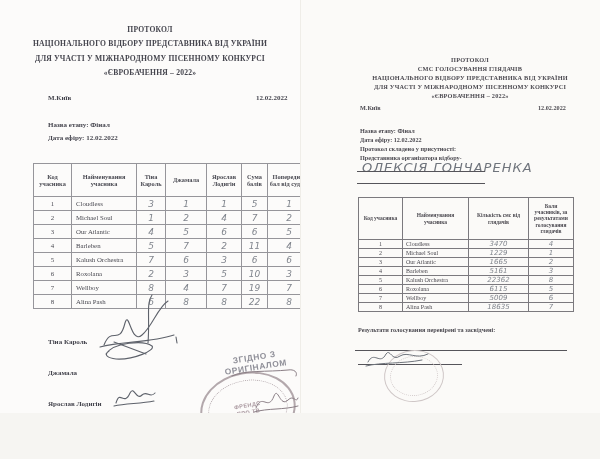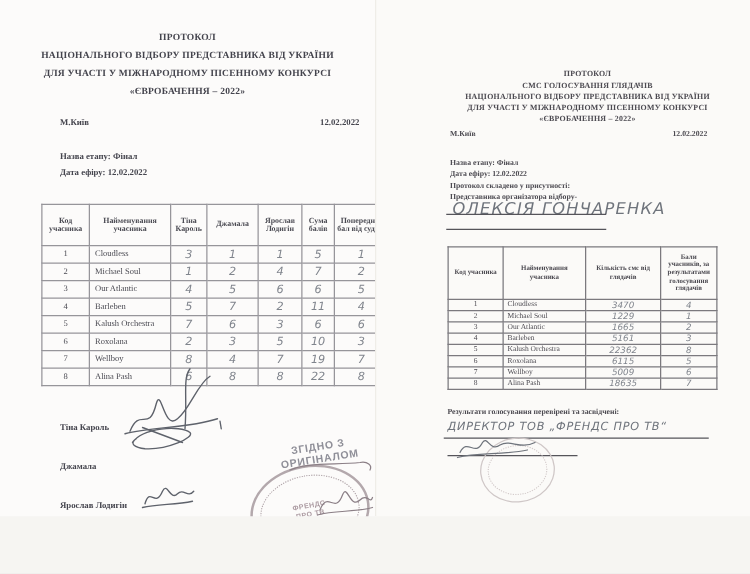--- a/index.html
+++ b/index.html
@@ -286,21 +286,20 @@
           <tr>
             <td>8</td>
             <td>Alina Pash</td>
             <td class="hand">18635</td>
             <td class="hand">7</td>
           </tr>
         </tbody>
     </table>
 
     <div class="abs verify" style="left:58px;top:326px;">Результати голосування перевірені та засвідчені:</div>
-    <div class="abs hw" style="left:58px;top:337px;font-size:9px;letter-spacing:.6px;">ДИРЕКТОР ТОВ „ФРЕНДС ПРО ТВ“</div>
     <div class="abs hline" style="left:55px;top:350px;width:212px;"></div>
     <div class="abs hline" style="left:58px;top:364px;width:104px;"></div>
 
     <div class="abs seal seal-right">
       <div class="inner"></div>
     </div>
     <svg class="abs" style="left:62px;top:348px;" width="70" height="22" viewBox="0 0 70 22">
       <g fill="none" stroke="#6f747c" stroke-width="1" stroke-linecap="round">
         <path d="M6,14 C12,2 18,18 24,6 C28,0 30,14 38,8 C46,3 54,12 66,6"></path>
         <path d="M4,18 C20,14 40,16 60,12"></path>

